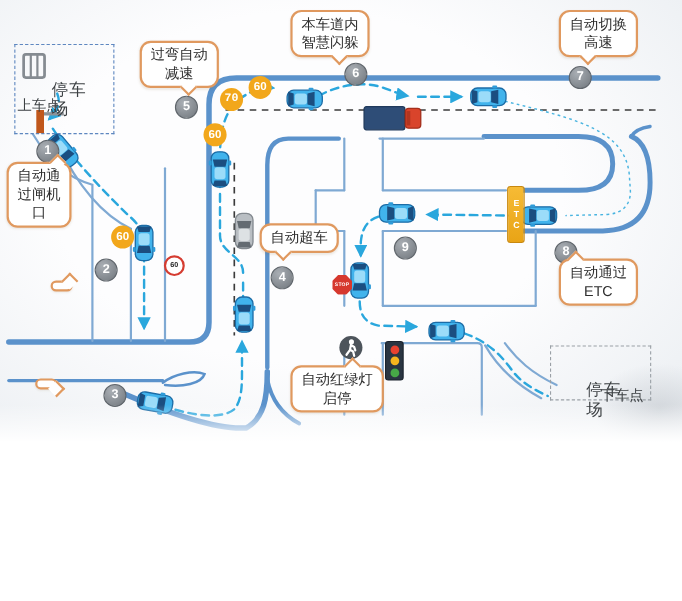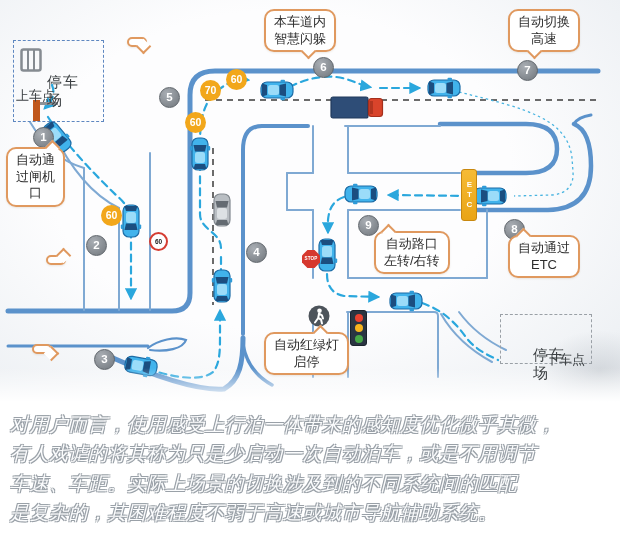--- a/index.html
+++ b/index.html
@@ -188,51 +188,47 @@
   <div class="limit-sign">60</div>
   <div class="stop-sign">STOP</div>
   <div class="etc-gate">ETC</div>
   <div class="traffic-light">
     <span class="tl-dot" style="background:#e8412f"></span>
     <span class="tl-dot" style="background:#f6b41d"></span>
     <span class="tl-dot" style="background:#47a847"></span>
   </div>
 
   <div class="bubble" style="left:226px;top:69px;">60</div>
-  <div class="bubble" style="left:200px;top:80px;">70</div>
+  <div class="bubble" style="left:200px;top:80px;font-family:Liberation Mono, monospace;">70</div>
   <div class="bubble" style="left:185px;top:112px;">60</div>
   <div class="bubble" style="left:101px;top:205px;">60</div>
 
   <div class="badge" style="left:33px;top:127px;">1</div>
   <div class="badge" style="left:86px;top:235px;">2</div>
   <div class="badge" style="left:94px;top:349px;">3</div>
   <div class="badge" style="left:246px;top:242px;">4</div>
   <div class="badge" style="left:159px;top:87px;">5</div>
   <div class="badge" style="left:313px;top:57px;">6</div>
   <div class="badge" style="left:517px;top:60px;">7</div>
   <div class="badge" style="left:504px;top:219px;">8</div>
   <div class="badge" style="left:358px;top:215px;">9</div>
 
   <div class="callout" style="left:6px;top:147px;"><span>自动通
 过闸机
 口</span><i class="tail tail-top" style="left:70%;"></i></div>
   <div class="callout" style="left:46px;top:255px;"><i class="tail tail-top" style="left:62%;"></i></div>
   <div class="callout" style="left:32px;top:344px;"><i class="tail tail-right" style="top:38%;"></i></div>
-  <div class="callout" style="left:127px;top:37px;"><i class="tail tail-bottom" style="left:55%;"></i></div>
+  <div class="callout" style="left:236px;top:203px;"><span>自动超车</span><i class="tail tail-bottom" style="left:20%;"></i></div>
+  <div class="callout" style="left:127px;top:37px;"><span>过弯自动
+减速</span><i class="tail tail-bottom" style="left:55%;"></i></div>
   <div class="callout" style="left:264px;top:9px;"><span>本车道内
 智慧闪躲</span><i class="tail tail-bottom" style="left:55%;"></i></div>
   <div class="callout" style="left:508px;top:9px;"><span>自动切换
 高速</span><i class="tail tail-bottom" style="left:28%;"></i></div>
   <div class="callout" style="left:508px;top:235px;"><span>自动通过
 ETC</span><i class="tail tail-top" style="left:12%;"></i></div>
-  <div class="callout" style="left:374px;top:231px;"><span>自动路口
-左转/右转</span><i class="tail tail-top" style="left:10%;"></i></div>
   <div class="callout" style="left:264px;top:332px;"><span>自动红绿灯
 启停</span><i class="tail tail-top" style="left:60%;"></i></div>
 
   <div class="corner-shade"></div>
   <div class="bottom-fade"></div>
 
-  <div class="caption">对用户而言，使用感受上行泊一体带来的感知度优化微乎其微，
-有人戏谑的将其称为只是少启动一次自动泊车，或是不用调节
-车速、车距。实际上场景的切换涉及到的不同系统间的匹配
-是复杂的，其困难程度不弱于高速或城市导航辅助系统。</div>
 </div>
 
 </body></html>

